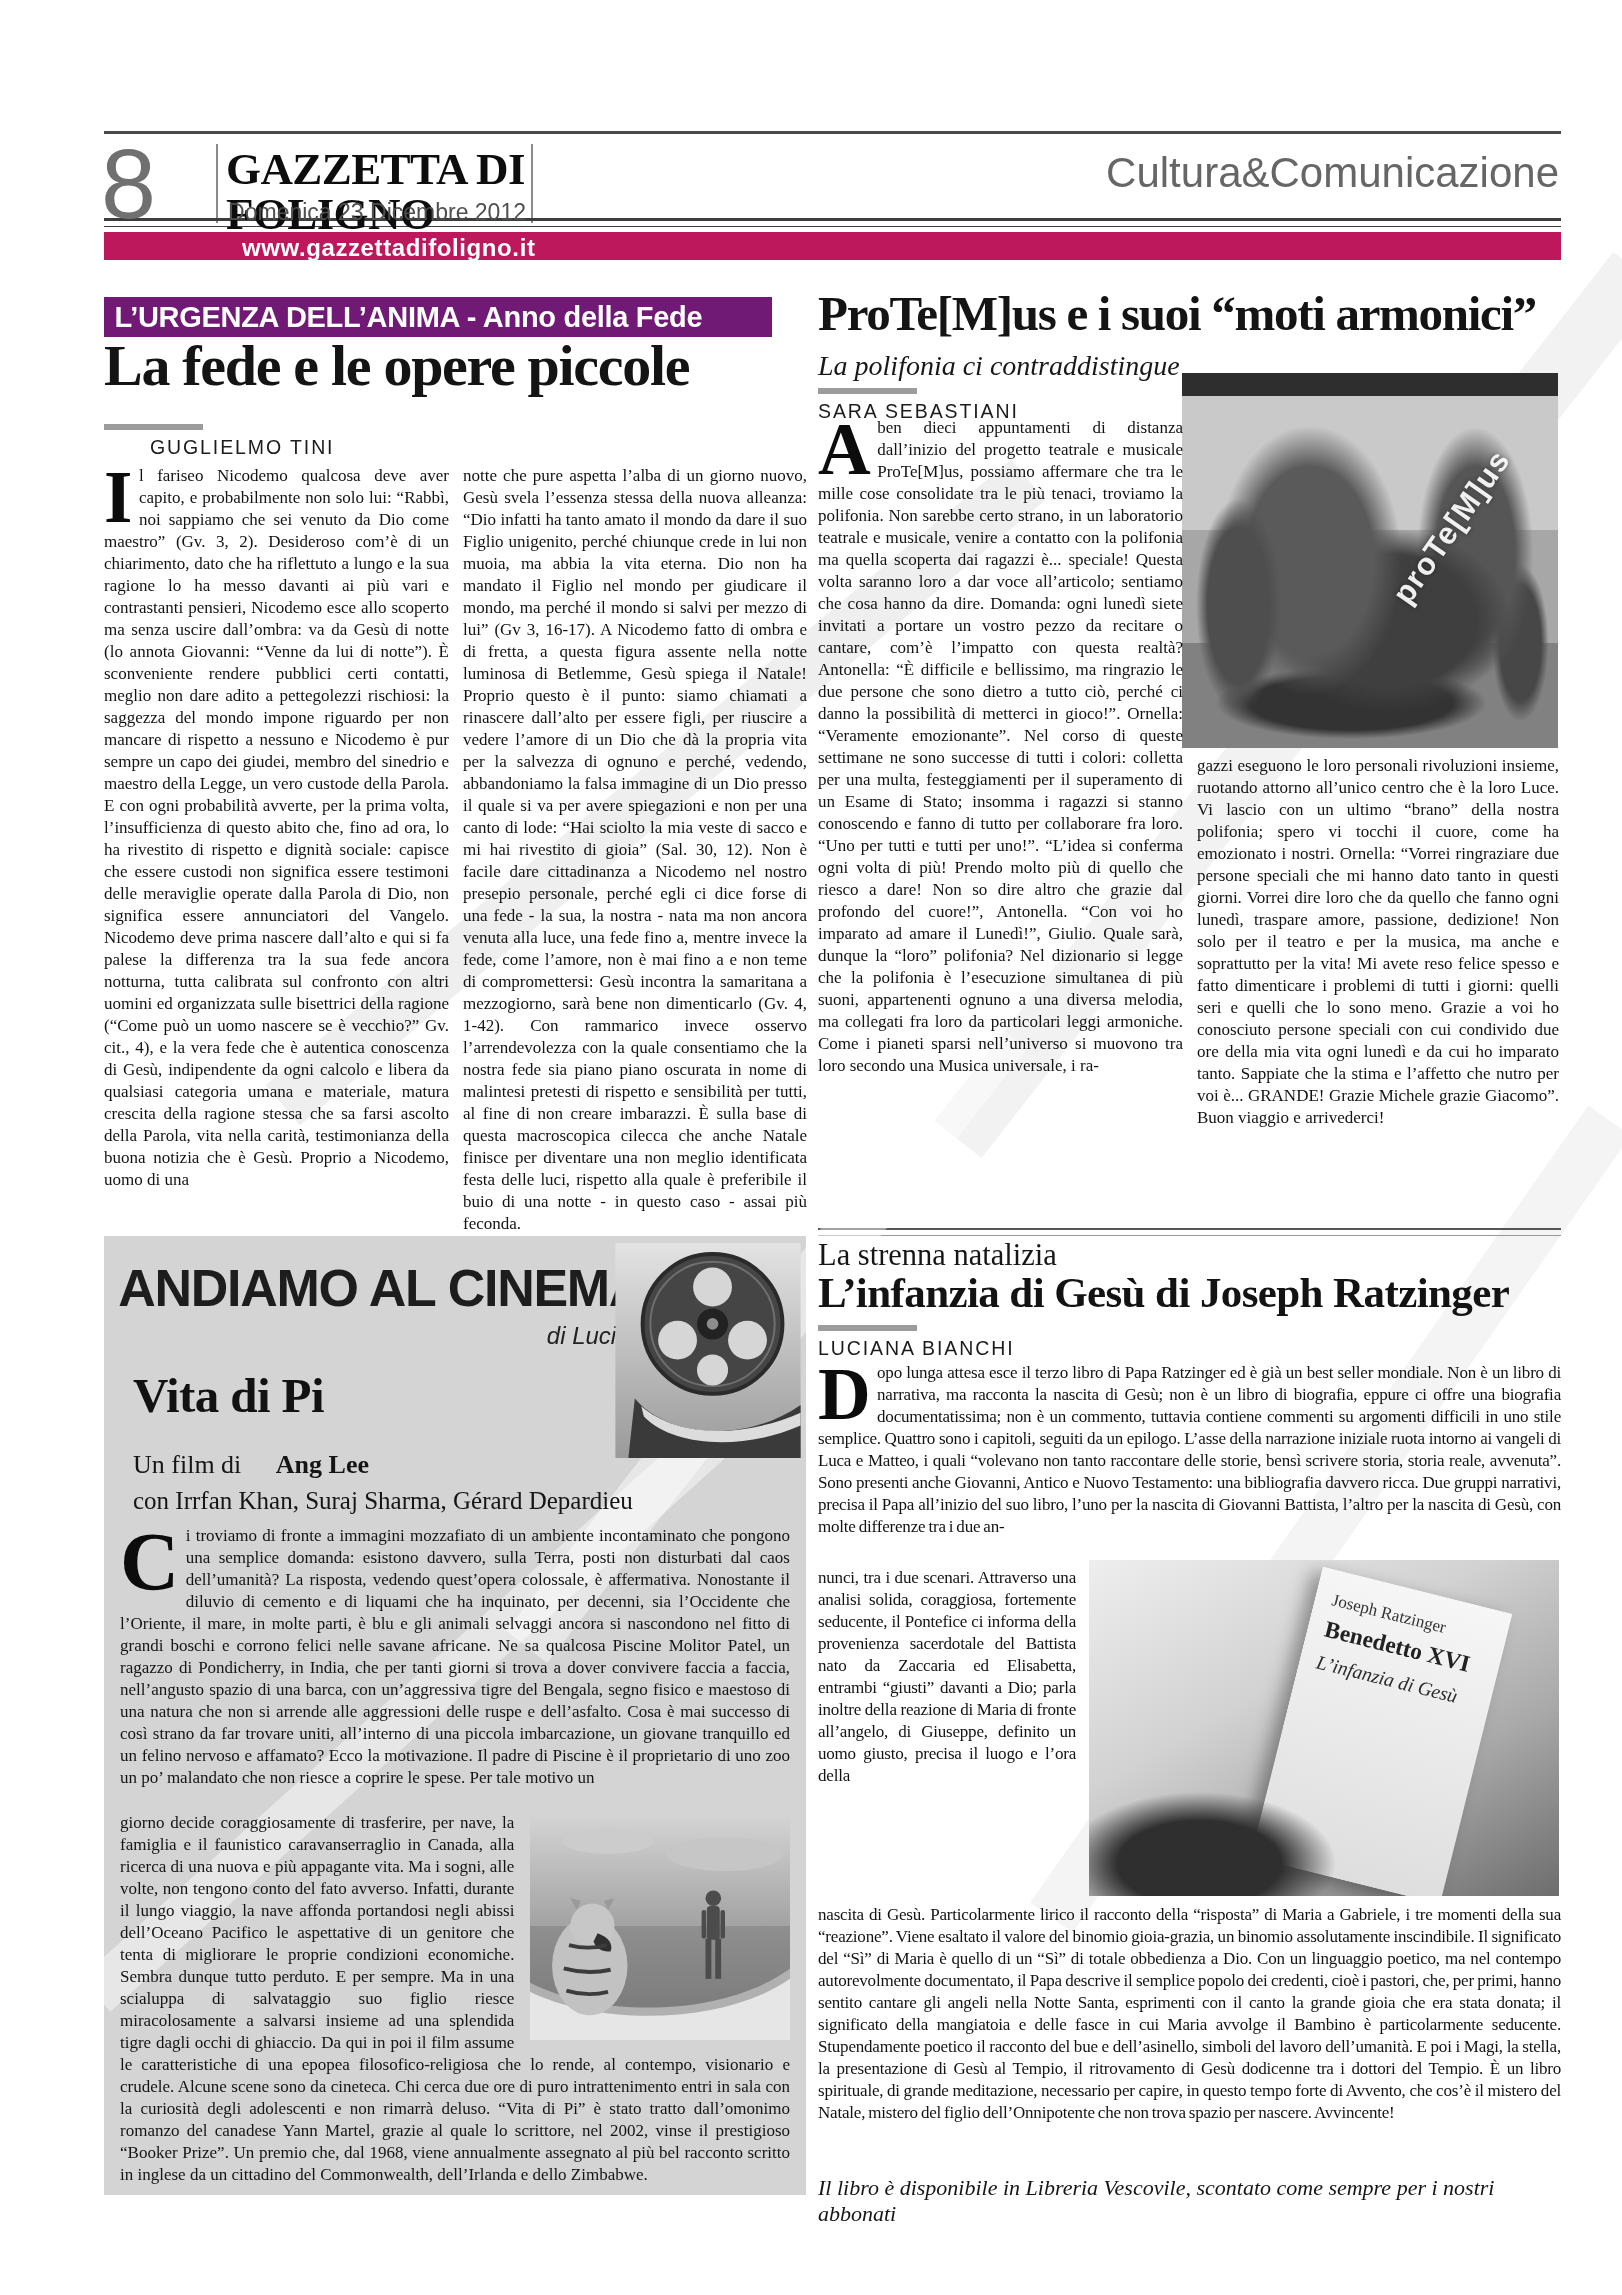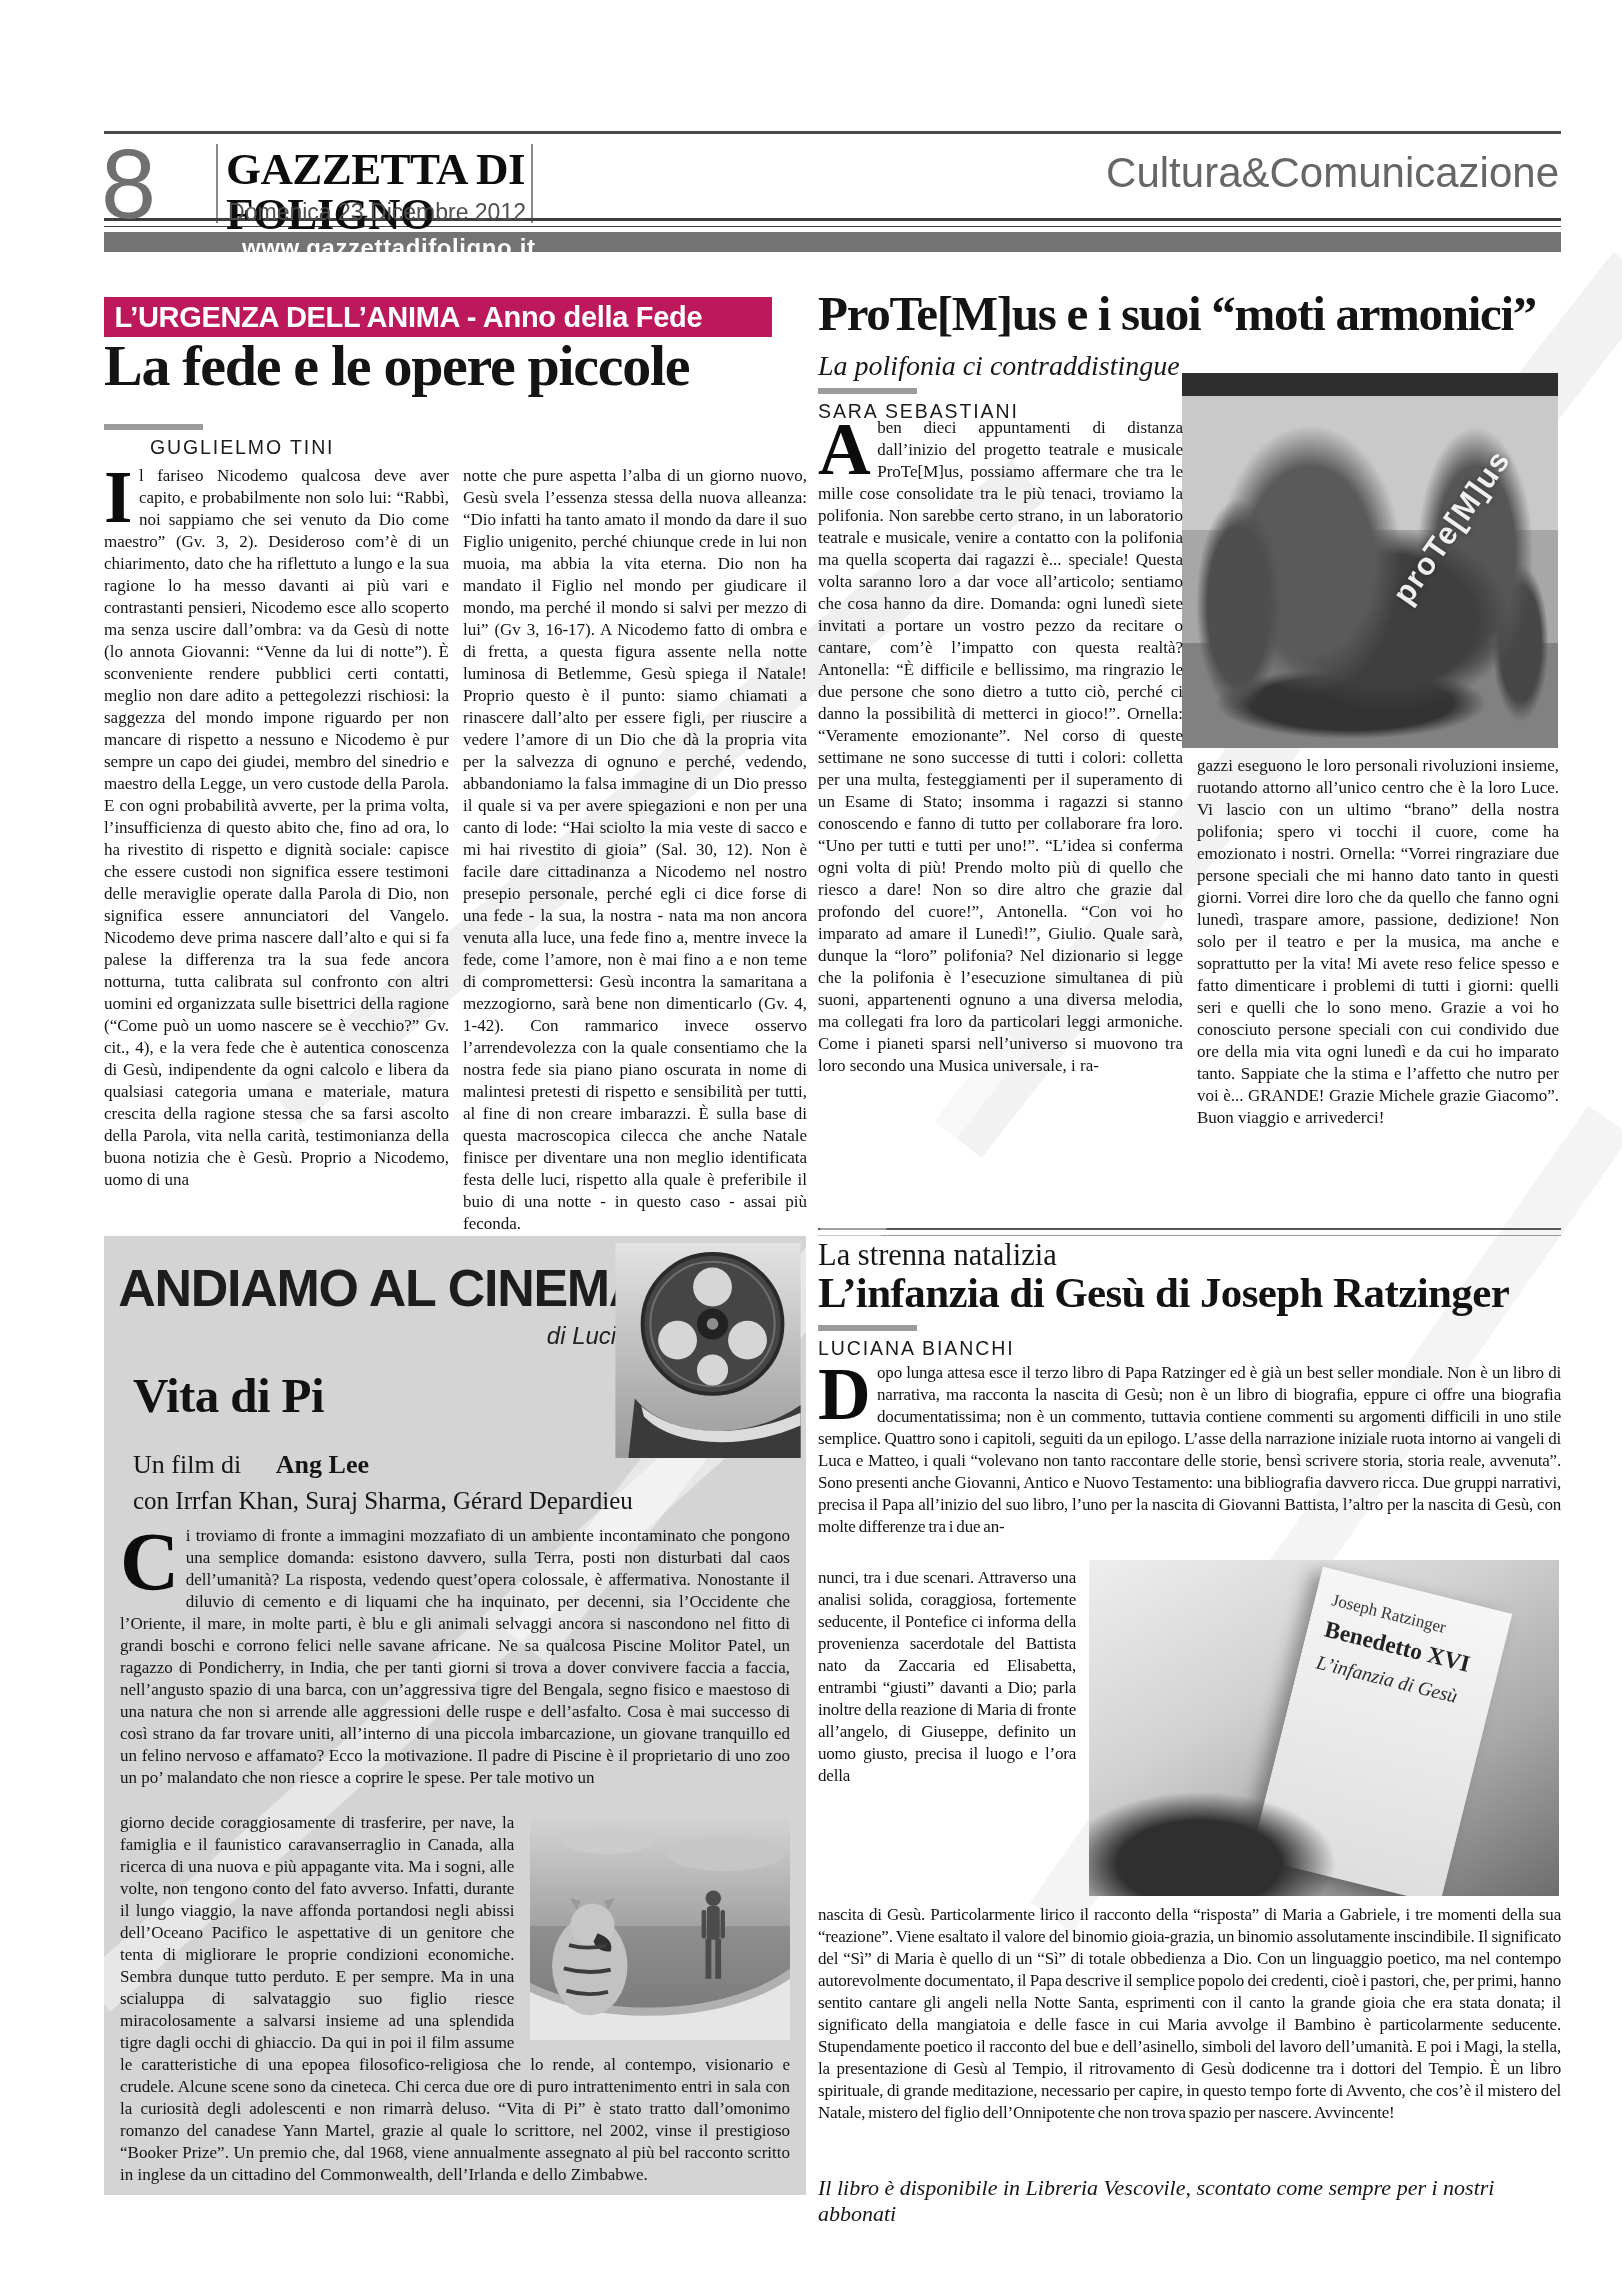--- a/index.html
+++ b/index.html
@@ -18,31 +18,31 @@
   
   .top-rule{left:104px;top:131px;width:1457px;height:2.6px;background:#4a4a4a;}
   .page-num{left:101px;top:134px;font-size:99px;line-height:1.0;color:#707070;}
   .vbar{width:1.9px;top:144px;height:79px;background:#8a8a8a;}
   .vbar-l{left:216px;} .vbar-r{left:531px;}
   .mast-title{left:226px;top:147px;width:300px;font-weight:700;font-size:45px;
               letter-spacing:-0.6px;color:#0d0d0d;line-height:1;}
   .mast-date{left:226px;top:199px;width:300px;text-align:right;font-size:23px;color:#4f4f4f;}
   .section-name{left:844px;top:149px;width:715px;text-align:right;font-size:42px;color:#666;}
   .double-rule{left:104px;top:218px;width:1457px;height:5.2px;border-top:3.2px solid #3d3d3d;border-bottom:1.3px solid #3d3d3d;}
-  .url-bar{left:104px;top:232px;width:1457px;height:20px;background:#737373;}
+  .url-bar{left:104px;top:232px;width:1457px;height:28px;background:#be185d;}
   .url-bar span{display:inline-block;margin-left:138px;font-weight:700;font-size:24px;color:#fff;line-height:31px;letter-spacing:0.6px;}
 
   
   .bodytxt{font-size:17px;line-height:22px;text-align:justify;color:#121212;}
   .dropcap{float:left;font-weight:700;font-size:73px;line-height:56px;padding:5.2px 6.5px 0 0;color:#0c0c0c;}
   .byl-rule{width:99px;height:5.8px;background:#9c9c9c;}
   .byline{font-size:19.5px;letter-spacing:1.9px;color:#1c1c1c;}
 
   
-  .kicker-bar{left:104px;top:297px;width:668px;height:40px;background:#be185d;}
+  .kicker-bar{left:104px;top:297px;width:668px;height:40px;background:#701a75;}
   .kicker-bar span{display:inline-block;padding-left:10.4px;font-weight:800;font-size:29px;color:#fff;line-height:40px;letter-spacing:-0.3px;}
   .headline-fede{left:104px;top:337px;width:714px;font-weight:800;font-size:58px;letter-spacing:-1.3px;line-height:1;color:#141414;}
   .byl-rule1{left:104px;top:424px;}
   .byl1{left:104px;top:436px;margin-left:46px;}
   .col1{left:104px;top:465px;width:345px;height:789px;}
   .col2{left:463px;top:465px;width:344px;height:789px;}
 
   
   .headline-prot{left:818px;top:289px;width:743px;font-weight:800;font-size:49px;letter-spacing:-1.3px;line-height:1;color:#141414;}
   .sub-prot{left:818px;top:350px;width:584px;font-style:italic;font-size:28px;color:#181818;}

